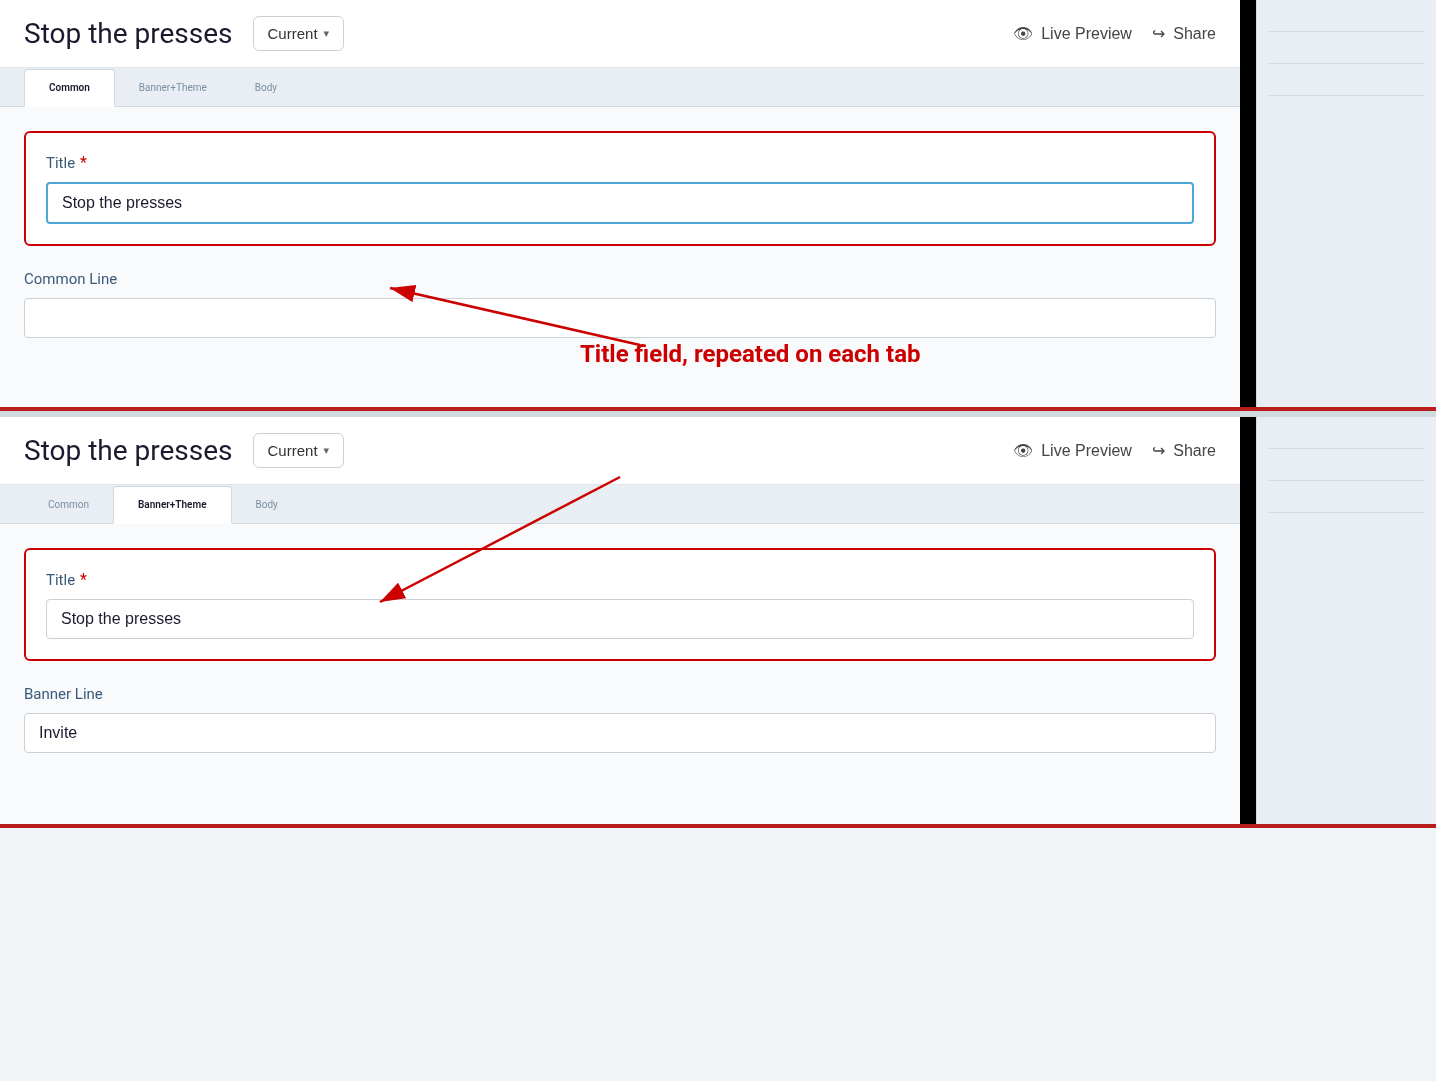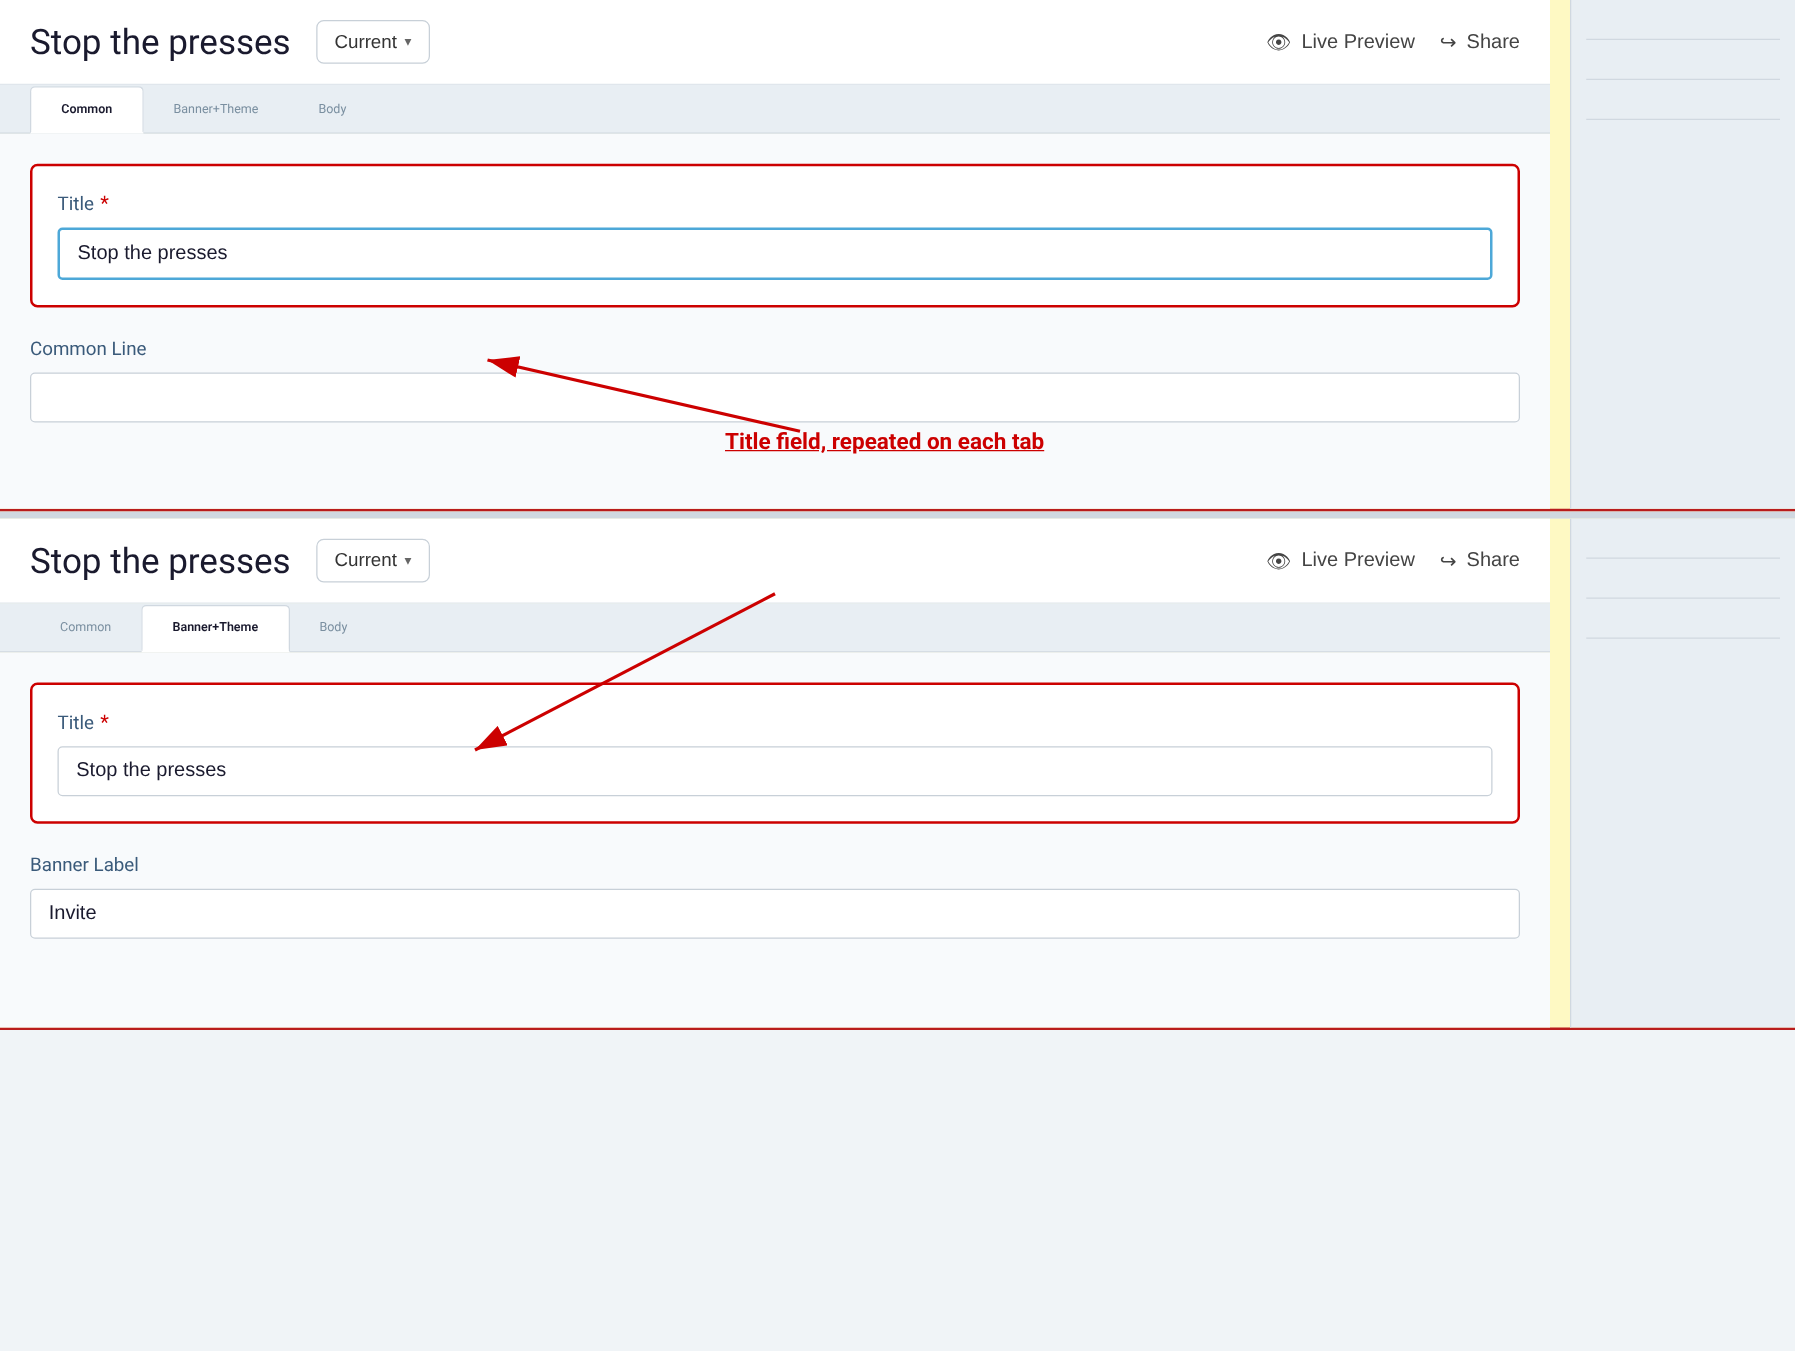--- a/index.html
+++ b/index.html
@@ -6,22 +6,22 @@
     body {
       font-family: -apple-system, BlinkMacSystemFont, 'Segoe UI', Roboto, sans-serif;
       background: #f0f4f7;
       width: 1436px;
       min-height: 1081px;
       overflow-x: hidden;
     }
 
     
     .panel-section {
-      background: #fef9c3;
-      border-bottom: 2px solid #b91c1c;
+      background: #000000;
+      border-bottom: 4px solid #b91c1c;
       position: relative;
     }
 
     
     .header-bar {
       display: flex;
       align-items: center;
       padding: 16px 24px;
       background: #ffffff;
       border-bottom: 1px solid #e0e6ec;
@@ -297,21 +297,21 @@
     <defs>
       <marker id="arrowhead1" markerWidth="10" markerHeight="7" refX="10" refY="3.5" orient="auto">
         <polygon points="0 0, 10 3.5, 0 7" fill="#cc0000"></polygon>
       </marker>
     </defs>
 
     <line x1="640" y1="345" x2="390" y2="288" stroke="#cc0000" stroke-width="2.5" marker-end="url(#arrowhead1)"></line>
   </svg>
 
   <div class="annotation-text">
-    <span style="color:#cc0000; font-size:18px; font-weight:700;text-decoration:underline;">Title field, repeated on each tab</span>
+    <span style="color:#cc0000; font-size:24px; font-weight:700;">Title field, repeated on each tab</span>
   </div>
 </div>
 
 <div class="section-divider"></div>
 
 <div class="panel-section" style="position:relative;">
   <div class="full-layout">
     <div class="main-content">
 
       <div class="header-bar">
@@ -349,21 +349,21 @@
         <div class="form-section-highlight">
           <div class="field-label">
             <span>Title</span>
             <span class="required-star">*</span>
           </div>
           <input type="text" class="text-input-plain" value="Stop the presses" style="">
         </div>
 
         <div class="field-group">
           <div class="field-label">
-            <span>Banner Label</span>
+            <span>Banner Line</span>
           </div>
           <input type="text" class="text-input-plain" value="Invite" style="">
         </div>
       </div>
     </div>
 
     <div class="right-strip">
       <div class="right-strip-line"></div>
       <div class="right-strip-line"></div>
       <div class="right-strip-line"></div>

